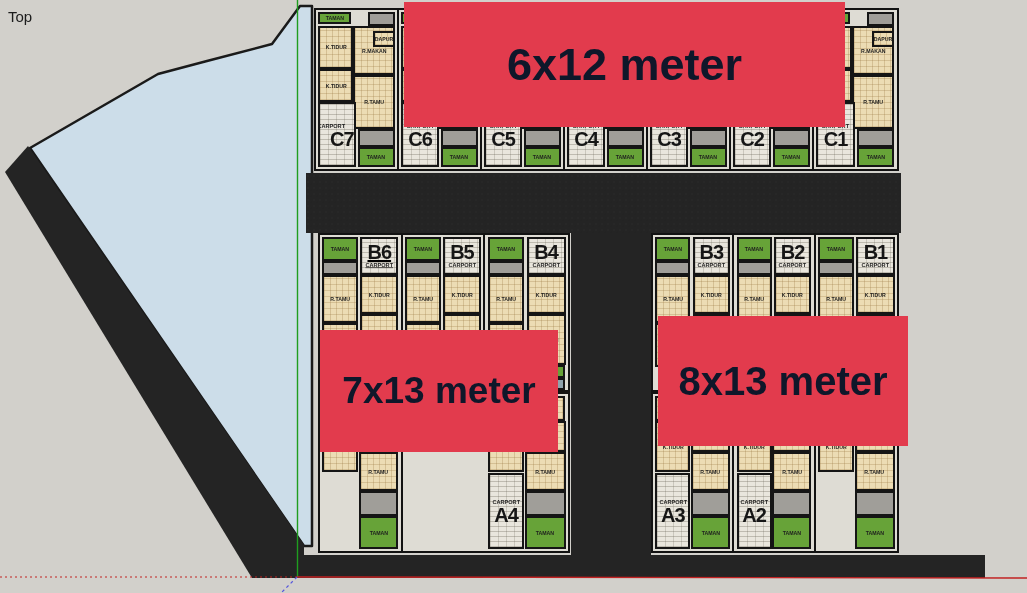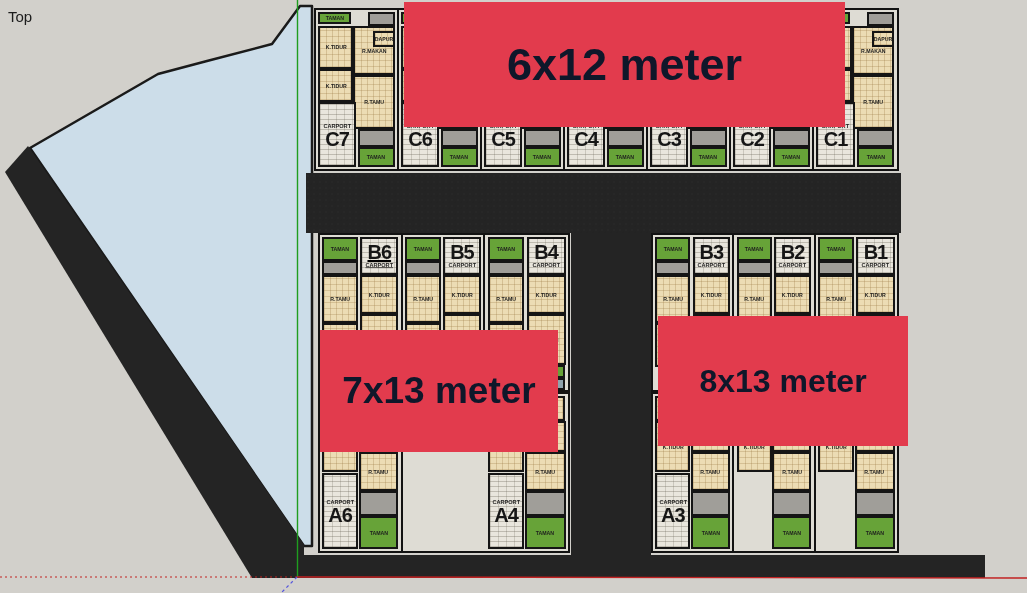--- a/index.html
+++ b/index.html
@@ -64,21 +64,21 @@
     font-size:20px;font-weight:bold;color:#161616;line-height:18px;
     letter-spacing:-1px;
   }
   .banner{
     position:absolute;z-index:20;
     display:flex;align-items:center;justify-content:center;
     color:#0f172a;font-weight:bold;
   }
   #banner-6x12{left:404px;top:2px;width:441px;height:125px;font-size:45px;}
   #banner-7x13{left:320px;top:330px;width:238px;height:122px;font-size:37px;}
-  #banner-8x13{left:658px;top:316px;width:250px;height:130px;font-size:32px;}
+  #banner-8x13{left:658px;top:316px;width:250px;height:130px;font-size:40px;}
 </style>
 </head>
 <body>
 
 <div id="stage">
 
   <svg id="base" width="1027" height="593" viewBox="0 0 1027 593">
 
     <polygon points="300,6 272,44 207,61 158,74 30,148 304,546 312,546 312,6" fill="#ccdde9" stroke="#1a1a1a" stroke-width="2.5" stroke-linejoin="round"></polygon>
 
@@ -120,21 +120,21 @@
           </div>
           <div class="room floor" style="left: 46%; top: 10%; width: 51%; height: 31%;">
             <span class="rlabel">R.MAKAN</span>
           </div>
           <div class="room floor" style="left: 70%; top: 13%; width: 27%; height: 10%;">
             <span class="rlabel">DAPUR</span>
           </div>
           <div class="room floor" style="left: 46%; top: 41%; width: 51%; height: 34%;">
             <span class="rlabel">R.TAMU</span>
           </div>
-          <div class="room cobble" style="left: 3%; top: 58%; width: 46%; height: 41%;">
+          <div class="room cobble" style="left: 3%; top: 58%; width: 46%; height: 41%; align-items: flex-end;">
             <div class="carport-word">CARPORT</div>
             <div class="unit-id">C7</div>
           </div>
           <div class="room gray" style="left: 52%; top: 75%; width: 45%; height: 11%;"></div>
           <div class="room green" style="left: 52%; top: 86%; width: 45%; height: 13%;">
             <span class="rlabel">TAMAN</span>
           </div>
         </div>
         <div class="unit" style="left: 14.286%; width: 14.286%;">
           <div class="room green" style="left: 3%; top: 1%; width: 40%; height: 8%;">
@@ -482,24 +482,20 @@
           <div class="room floor" style="left: 3%; top: 1%; width: 94%; height: 16%;">
             <span class="rlabel">R.MAKAN</span>
           </div>
           <div class="room floor" style="left: 3%; top: 17%; width: 44%; height: 33%;">
             <span class="rlabel">K.TIDUR</span>
           </div>
           <div class="room floor" style="left: 48%; top: 17%; width: 49%; height: 20%;"></div>
           <div class="room floor" style="left: 48%; top: 37%; width: 49%; height: 25%;">
             <span class="rlabel">R.TAMU</span>
           </div>
-          <div class="room cobble" style="left: 3%; top: 50%; width: 44%; height: 49%;">
-            <div class="carport-word">CARPORT</div>
-            <div class="unit-id">A6</div>
-          </div>
           <div class="room gray" style="left: 48%; top: 62%; width: 49%; height: 16%;"></div>
           <div class="room green" style="left: 48%; top: 78%; width: 49%; height: 21%;">
             <span class="rlabel">TAMAN</span>
           </div>
         </div>
         <div class="unit" style="left: 66.667%; width: 33.333%;">
           <div class="room floor" style="left: 3%; top: 1%; width: 94%; height: 16%;">
             <span class="rlabel">R.MAKAN</span>
           </div>
           <div class="room floor" style="left: 3%; top: 17%; width: 44%; height: 33%;">
@@ -544,20 +540,24 @@
           <div class="room floor" style="left: 3%; top: 1%; width: 94%; height: 16%;">
             <span class="rlabel">R.MAKAN</span>
           </div>
           <div class="room floor" style="left: 3%; top: 17%; width: 44%; height: 33%;">
             <span class="rlabel">K.TIDUR</span>
           </div>
           <div class="room floor" style="left: 48%; top: 17%; width: 49%; height: 20%;"></div>
           <div class="room floor" style="left: 48%; top: 37%; width: 49%; height: 25%;">
             <span class="rlabel">R.TAMU</span>
           </div>
+          <div class="room cobble" style="left: 3%; top: 50%; width: 44%; height: 49%;">
+            <div class="carport-word">CARPORT</div>
+            <div class="unit-id">A2</div>
+          </div>
           <div class="room gray" style="left: 48%; top: 62%; width: 49%; height: 16%;"></div>
           <div class="room green" style="left: 48%; top: 78%; width: 49%; height: 21%;">
             <span class="rlabel">TAMAN</span>
           </div>
         </div>
         <div class="unit" style="left: 66.667%; width: 33.333%;">
           <div class="room floor" style="left: 3%; top: 1%; width: 94%; height: 16%;">
             <span class="rlabel">R.MAKAN</span>
           </div>
           <div class="room floor" style="left: 3%; top: 17%; width: 44%; height: 33%;">

